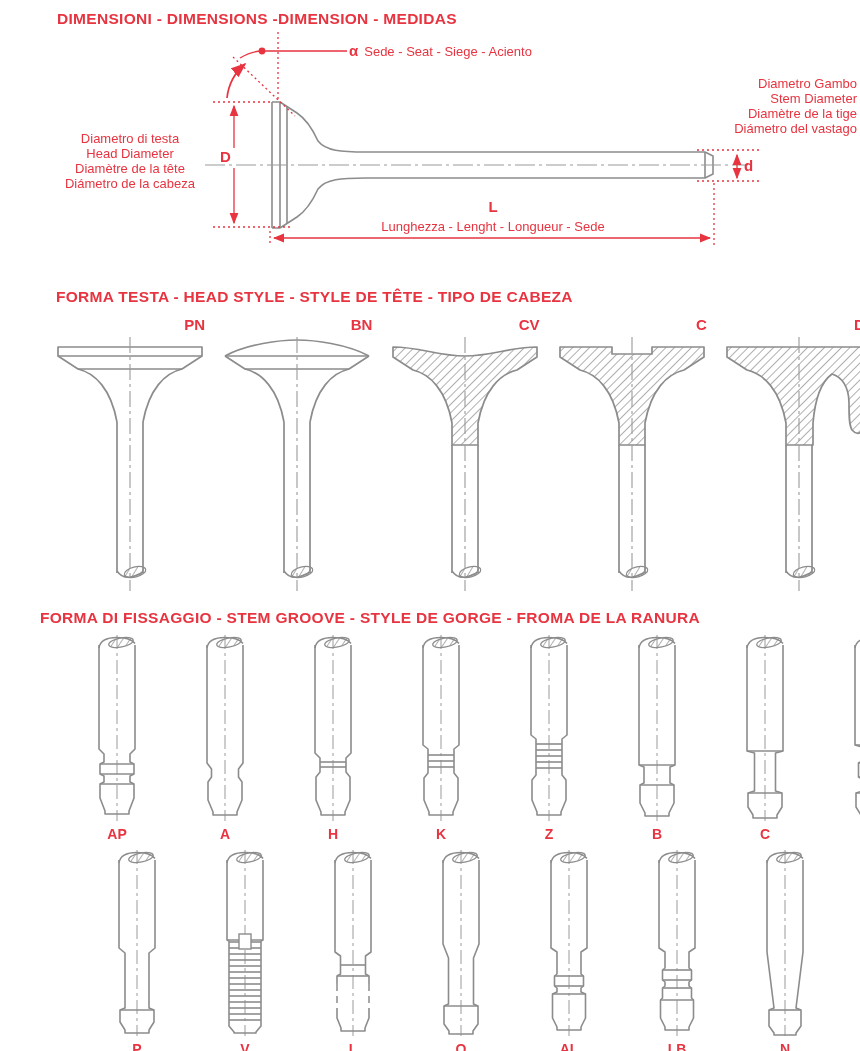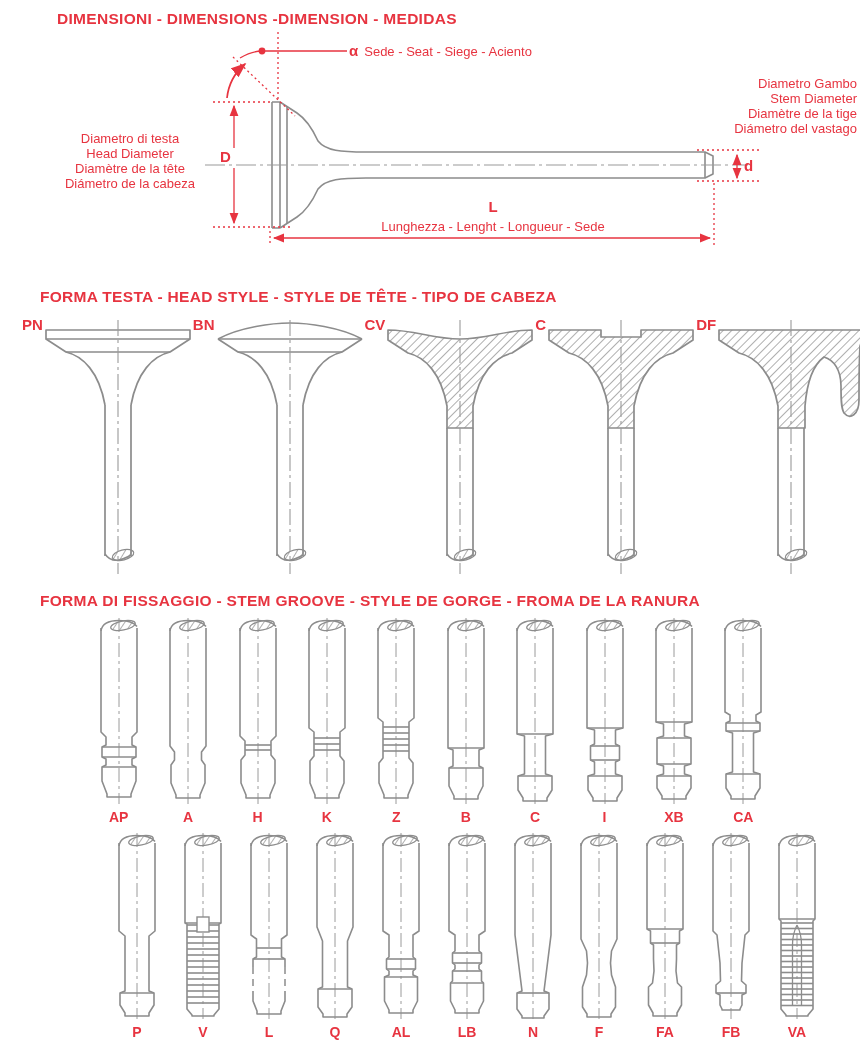--- a/index.html
+++ b/index.html
@@ -13,30 +13,30 @@
   .dim-letter{position:absolute;font-weight:bold;font-size:15px;color:#e73440;}
   #seat-label{position:absolute;left:349px;top:42px;font-size:13px;display:flex;gap:6px;align-items:baseline;}
   #seat-label b{font-size:15px;}
   #head-dia-label{left:40px;top:131px;width:180px;text-align:center;}
   #stem-dia-label{left:630px;top:76px;width:227px;text-align:right;}
   #letter-D{left:220px;top:148px;}
   #letter-d{left:744px;top:157px;}
   #letter-L{left:452px;top:198px;width:82px;text-align:center;}
   #length-label{position:absolute;left:292px;top:219px;width:402px;text-align:center;font-size:13px;color:#e73440;}
   
-  #head-section{margin-top:16px;}
+  #head-section{margin-top:16px;margin-left:16px;}
   #head-title{margin:0 0 10px 40px;}
   #head-row{display:flex;width:836px;margin-left:22px;}
-  .head-col{flex:1;display:flex;flex-direction:row;align-items:flex-start;}
+  .head-col{flex:1;display:flex;flex-direction:column;align-items:flex-end;}
   .fig-label{font-weight:bold;font-size:15px;color:#e73440;text-align:center;}
   .head-col svg{display:block;margin-top:4px;}
   
   #stem-section{margin-top:16px;}
   #stem-title{margin:0 0 8px 40px;}
-  .stem-row{display:flex;}
+  .stem-row{display:flex;gap:42px;}
   #stem-row-0{width:694px;margin-left:84px;}
   #stem-row-1{width:716px;margin-left:104px;}
   .stem-col{flex:1;display:flex;flex-direction:column;align-items:center;}
   .stem-col svg{display:block;}
   .stem-label{font-weight:bold;font-size:14px;color:#e73440;margin-top:3px;}
   .stem-row + .stem-row{margin-top:8px;}
 </style>
 </head>
 <body>
 

